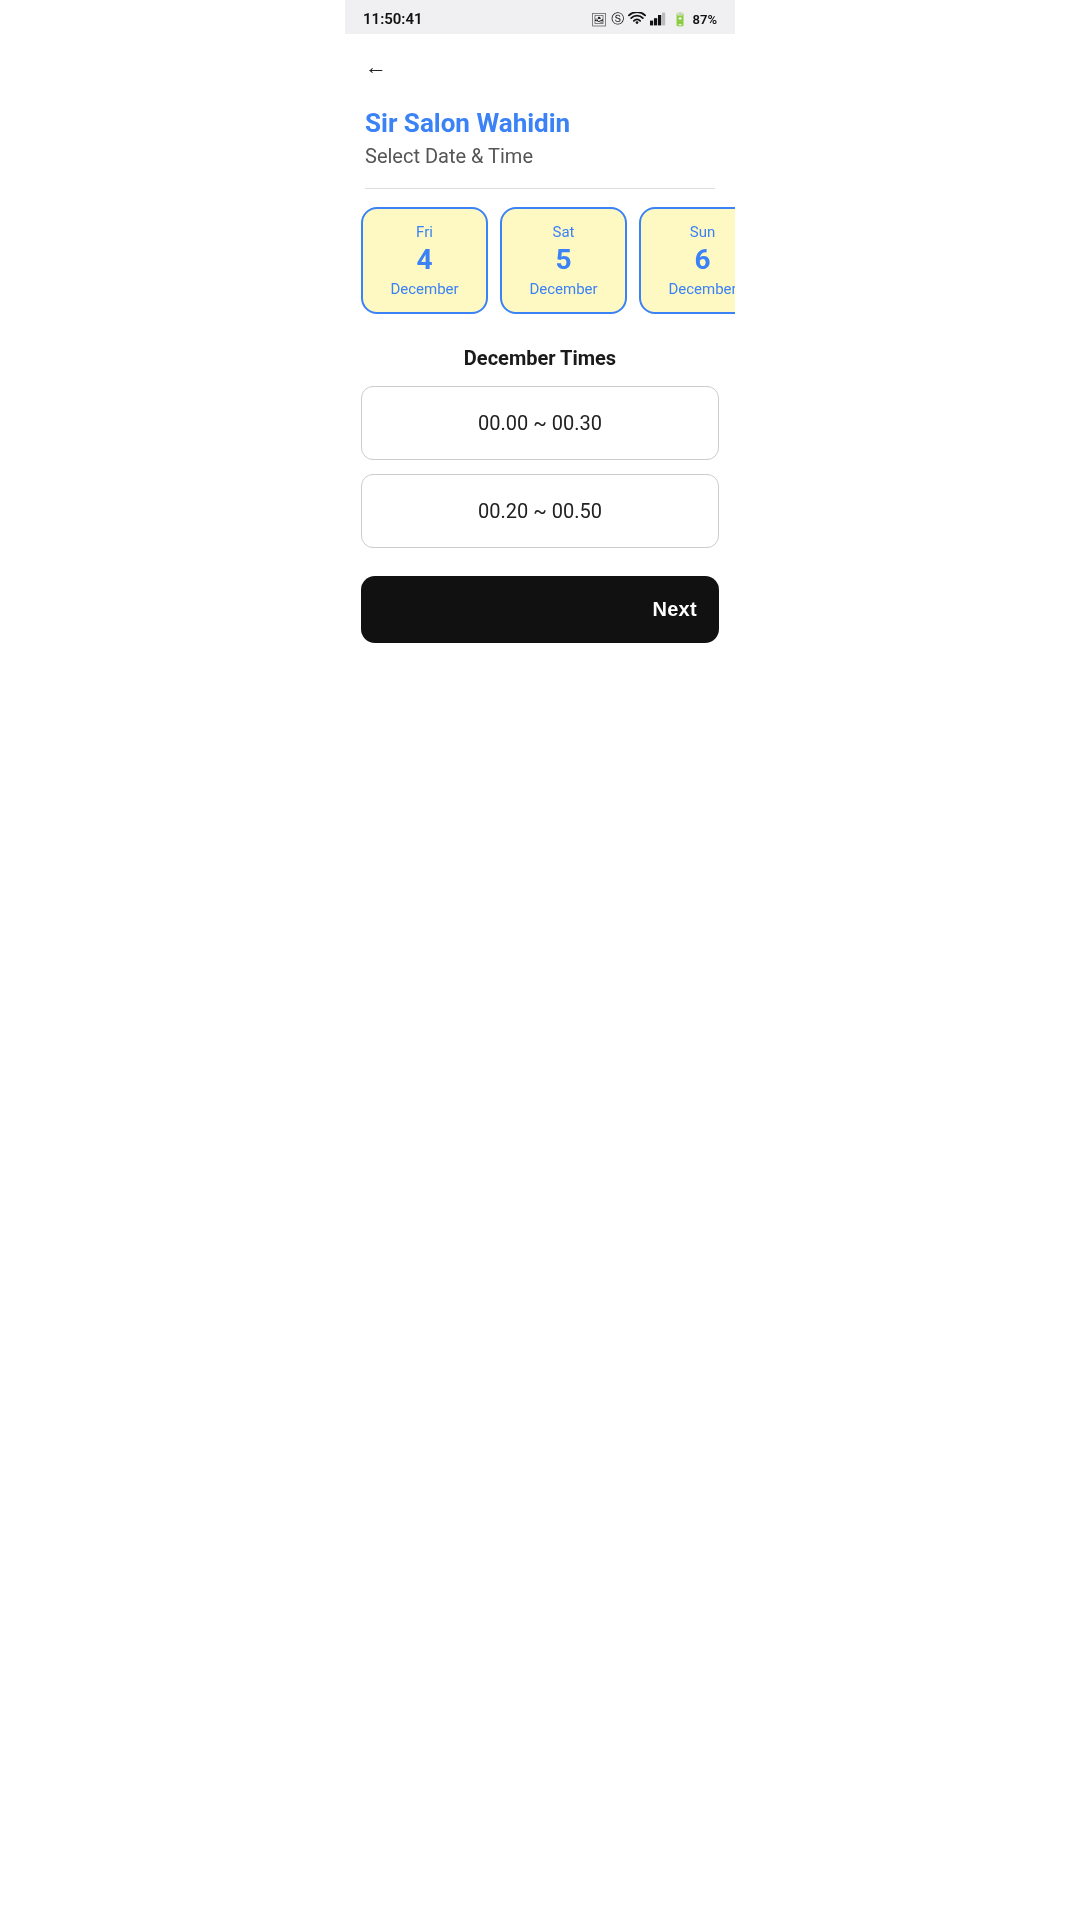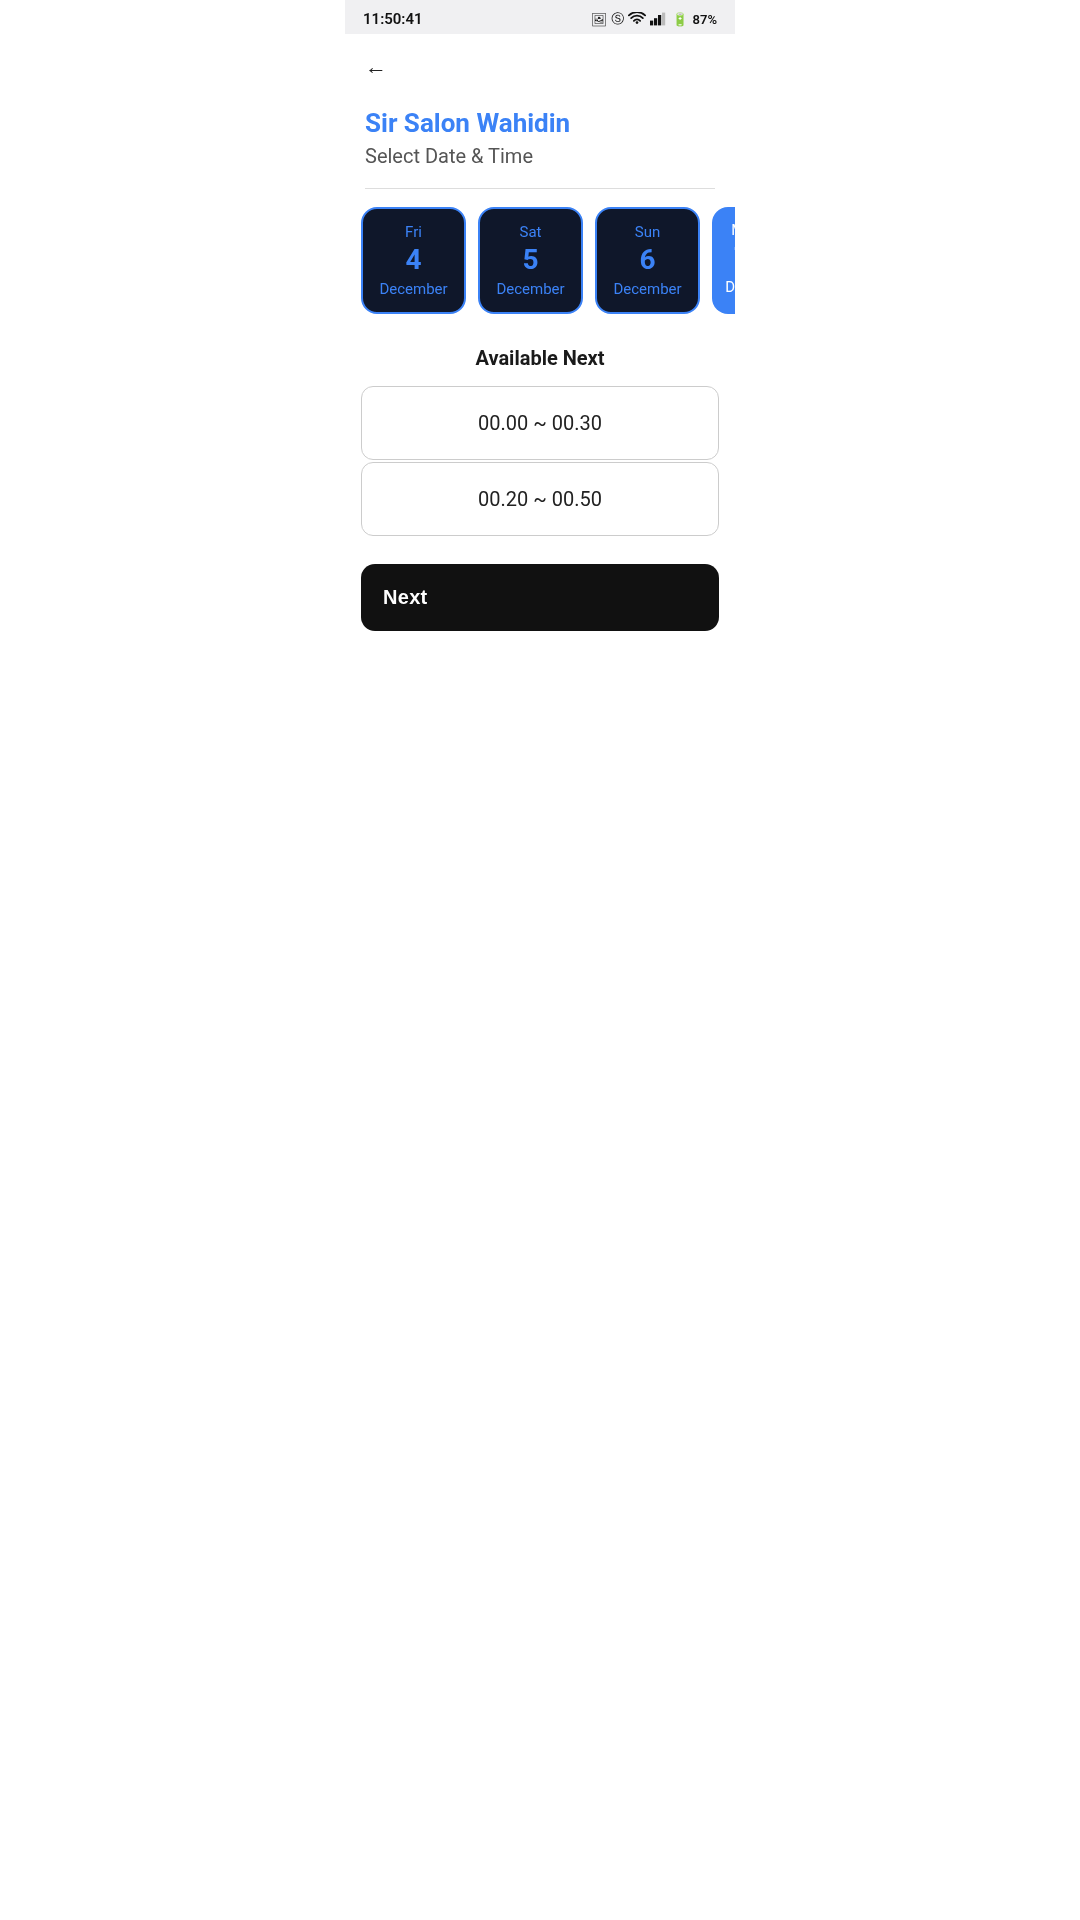--- a/index.html
+++ b/index.html
@@ -89,26 +89,26 @@
       overflow-x: auto;
       scrollbar-width: none;
     }
 
     .date-picker::-webkit-scrollbar {
       display: none;
     }
 
     .date-card {
       flex: 0 0 auto;
-      width: 105px;
+      width: 127px;
       border: 2px solid #3b82f6;
       border-radius: 16px;
       padding: 14px 0;
       text-align: center;
-      background: #0f172a;
+      background: #fef9c3;
       cursor: pointer;
     }
 
     .date-card .day-name {
       font-size: 15px;
       color: #3b82f6;
       margin-bottom: 4px;
     }
 
     .date-card .day-num {
@@ -160,21 +160,21 @@
       font-size: 20px;
       font-weight: 700;
       color: #1a1a1a;
       text-align: center;
       margin: 32px 0 16px 0;
     }
 
     .times-list {
       display: flex;
       flex-direction: column;
-      gap: 2px;
+      gap: 14px;
       padding: 0 16px;
     }
 
     .time-slot {
       border: 1.5px solid #ccc;
       border-radius: 12px;
       padding: 24px 16px;
       text-align: center;
       font-size: 20px;
       color: #222;
@@ -192,21 +192,21 @@
       display: block;
       width: calc(100% - 32px);
       margin: 28px 16px 24px 16px;
       background: #111;
       color: #fff;
       border: none;
       border-radius: 14px;
       padding: 22px;
       font-size: 20px;
       font-weight: 600;
-      text-align: left;
+      text-align: right;
       cursor: pointer;
       letter-spacing: 0.3px;
     }
   </style>
 </head>
 <body>
 
 <div class="status-bar">
   <span class="status-time">11:50:41</span>
   <div class="status-icons">
@@ -256,21 +256,21 @@
     <div class="day-num">6</div>
     <div class="month">December</div>
   </div>
   <div class="date-card-partial">
     <div class="day-name">Mo</div>
     <div class="day-num">7</div>
     <div class="month">Dece</div>
   </div>
 </div>
 
-<div class="section-title">Available Next</div>
+<div class="section-title">December Times</div>
 
 <div class="times-list">
   <div class="time-slot">
     <span>00.00 ~ 00.30</span>
   </div>
   <div class="time-slot">
     <span>00.20 ~ 00.50</span>
   </div>
 </div>
 

